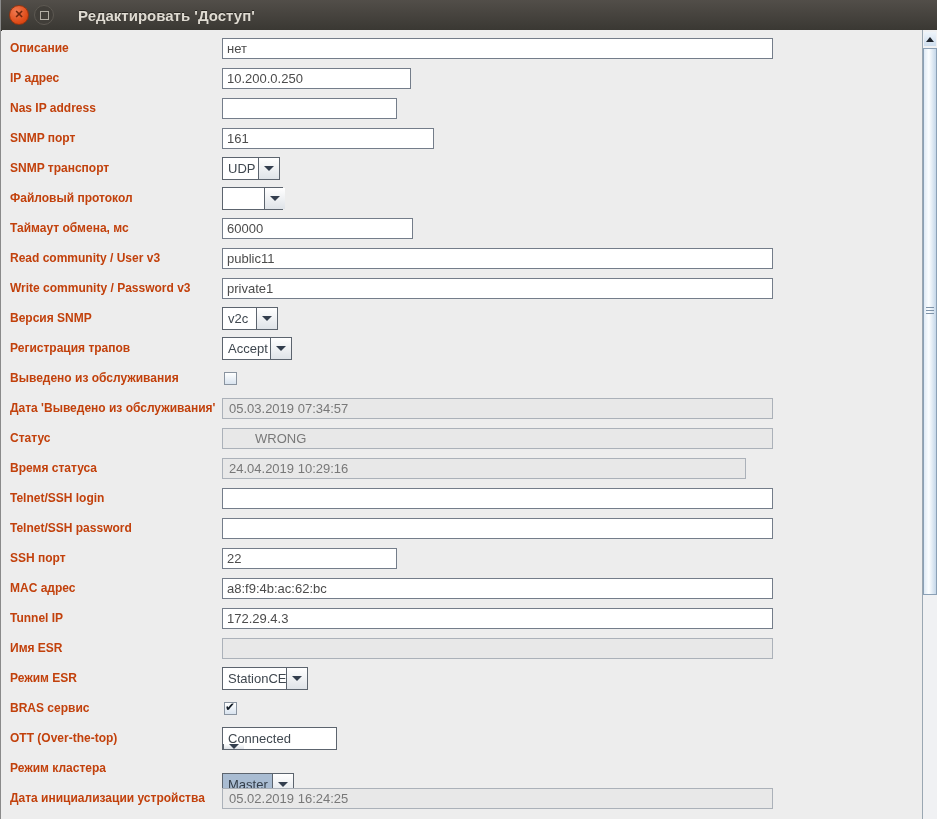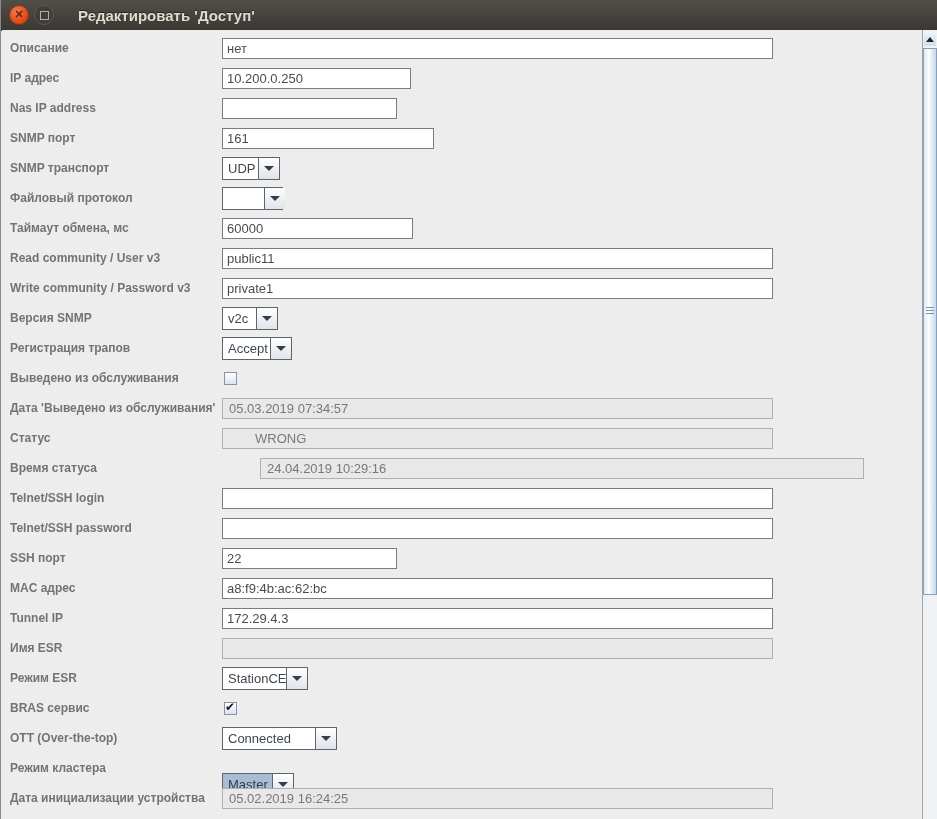--- a/index.html
+++ b/index.html
@@ -46,21 +46,21 @@
     white-space:nowrap;
   }
   
   .content {
     position:absolute; top:30px; left:1px; right:15px; bottom:0;
     background:#ededed; padding-top:3px; overflow:hidden;
   }
   .row { height:30px; display:flex; align-items:center; padding-left:8px; }
   .lbl {
     width:212px; flex:none;
-    font-size:12px; font-weight:bold; color:#737373;
+    font-size:12px; font-weight:bold; color:#c2410c;
   }
   .tf {
     height:21px; box-sizing:border-box;
     border:1px solid #747d8a; background:#ffffff;
     font-family:"Liberation Sans",sans-serif; font-size:13px; color:#4c4c4c;
     padding:0 4px; outline:none;
   }
   .tf.ro {
     background:#e8e8e8; border:1px solid #abb1b9; color:#787878; padding:0 6px;
   }
@@ -203,21 +203,21 @@
       <div class="row">
         <span class="lbl">Дата 'Выведено из обслуживания'</span>
         <input class="tf ro" type="text" readonly="" value="05.03.2019 07:34:57" style="width: 551px;">
       </div>
       <div class="row">
         <span class="lbl">Статус</span>
         <input class="tf ro" type="text" readonly="" value="WRONG" style="width: 551px; padding-left: 32px;">
       </div>
       <div class="row">
         <span class="lbl">Время статуса</span>
-        <input class="tf ro" type="text" readonly="" value="24.04.2019 10:29:16" style="width: 604px; margin-left: 38px;">
+        <input class="tf ro" type="text" readonly="" value="24.04.2019 10:29:16" style="width: 524px;">
       </div>
       <div class="row">
         <span class="lbl">Telnet/SSH login</span>
         <input class="tf" type="text" style="width: 551px;">
       </div>
       <div class="row">
         <span class="lbl">Telnet/SSH password</span>
         <input class="tf" type="text" style="width: 551px;">
       </div>
       <div class="row">
@@ -246,21 +246,21 @@
         </div>
       </div>
       <div class="row">
         <span class="lbl">BRAS сервис</span>
         <span class="cb checked">
           <span class="mark">✔</span>
         </span>
       </div>
       <div class="row">
         <span class="lbl">OTT (Over-the-top)</span>
-        <div class="combo" style="width: 115px;">
+        <div class="combo" style="width: 115px; flex-direction: column;">
           <span class="combo-text">Connected</span>
           <span class="combo-btn">
             <span class="combo-arrow"></span>
           </span>
         </div>
       </div>
       <div class="row">
         <span class="lbl">Режим кластера</span>
         <div class="combo" style="width: 72px; margin-top: 32px;">
           <span class="combo-text sel">Master</span>

